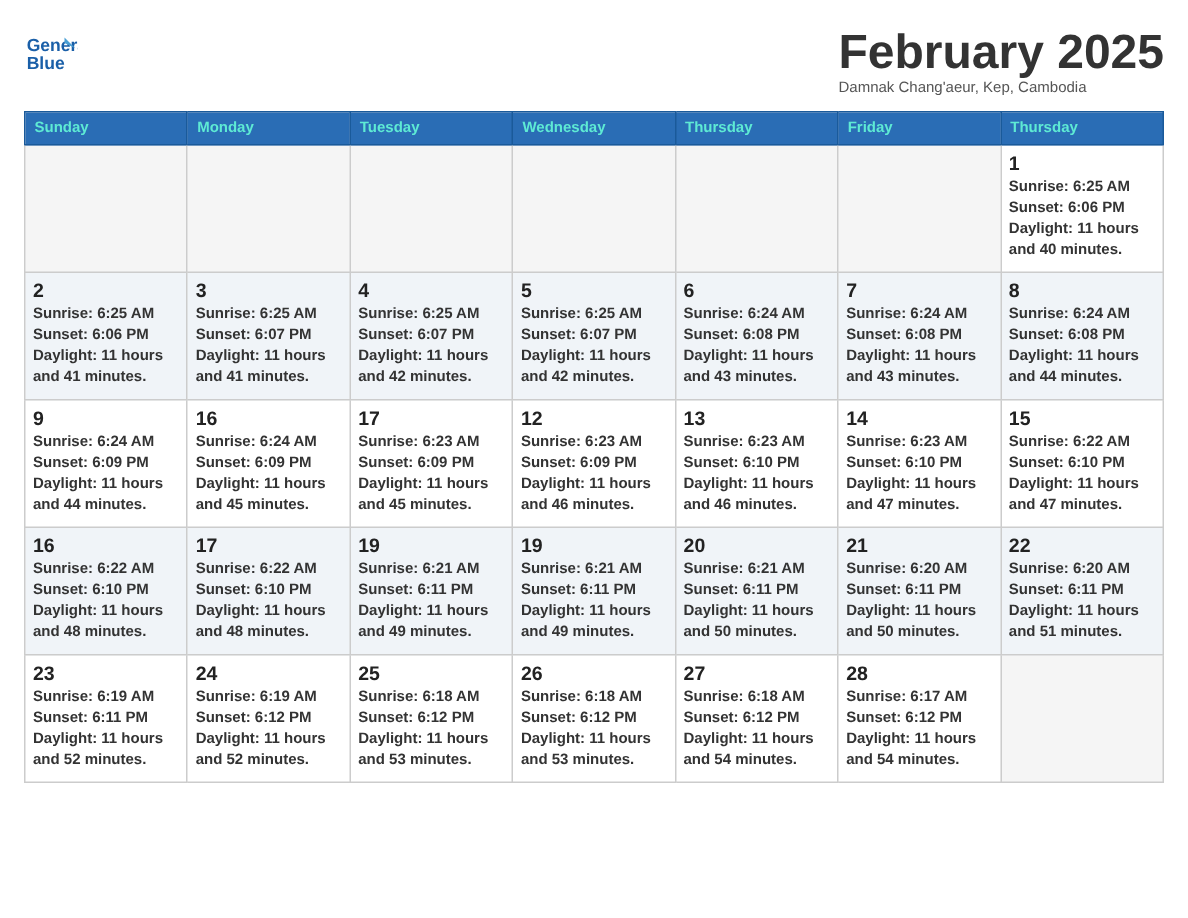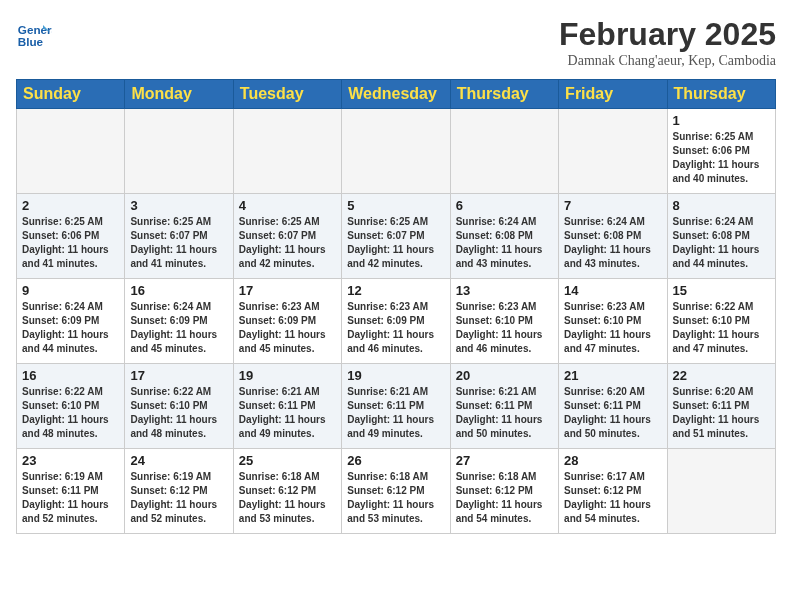--- a/index.html
+++ b/index.html
@@ -19,43 +19,42 @@
     .logo {
       display: flex;
       align-items: center;
       gap: 4px;
     }
     .logo-icon {
       width: 36px;
       height: 36px;
     }
     .title-block {
-      text-align: right;
+      text-align: left;
     }
     .month-title {
       font-size: 32px;
       font-weight: bold;
       color: #333;
     }
     .location-title {
-      font-size: 14px;
+      font-size: 10px;
       color: #555;
-      font-family: Liberation Serif, serif;
     }
     .calendar {
       width: 100%;
       border-collapse: collapse;
       border: 1px solid #ccc;
     }
     .calendar th {
       background: #2a6db5;
-      color: #fde047;
+      color: #5eead4;
       text-align: left;
       padding: 5px 6px;
-      font-size: 16px;
+      font-size: 10px;
       border: 1px solid #1a5a9a;
       width: calc(100%/7);
     }
     .calendar td {
       border: 1px solid #ccc;
       vertical-align: top;
       padding: 4px 5px;
       width: calc(100%/7);
       height: 85px;
       background: #fff;

